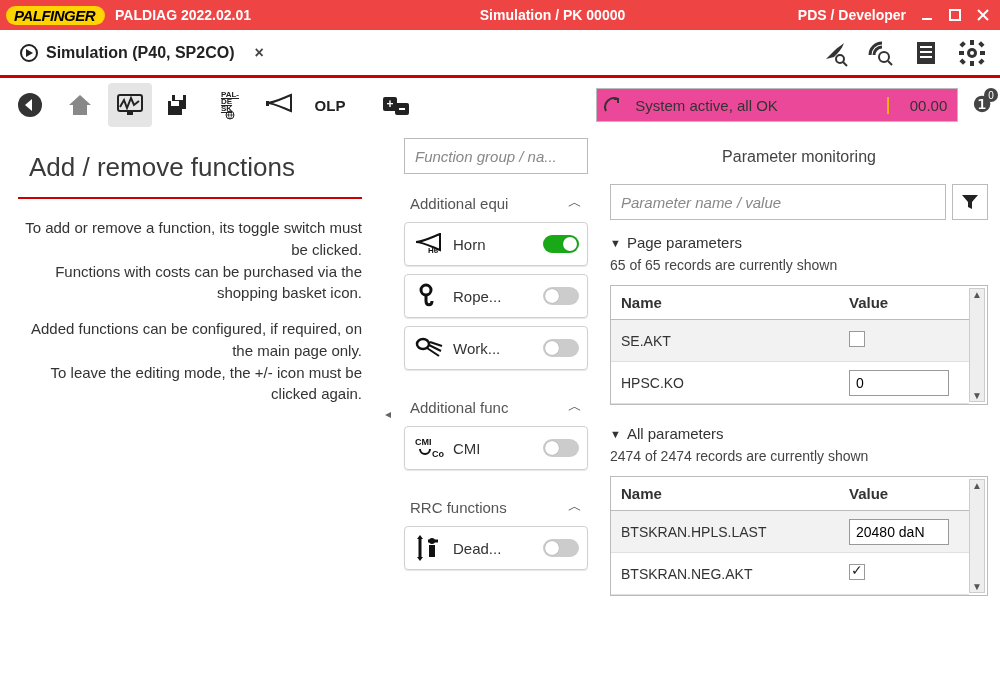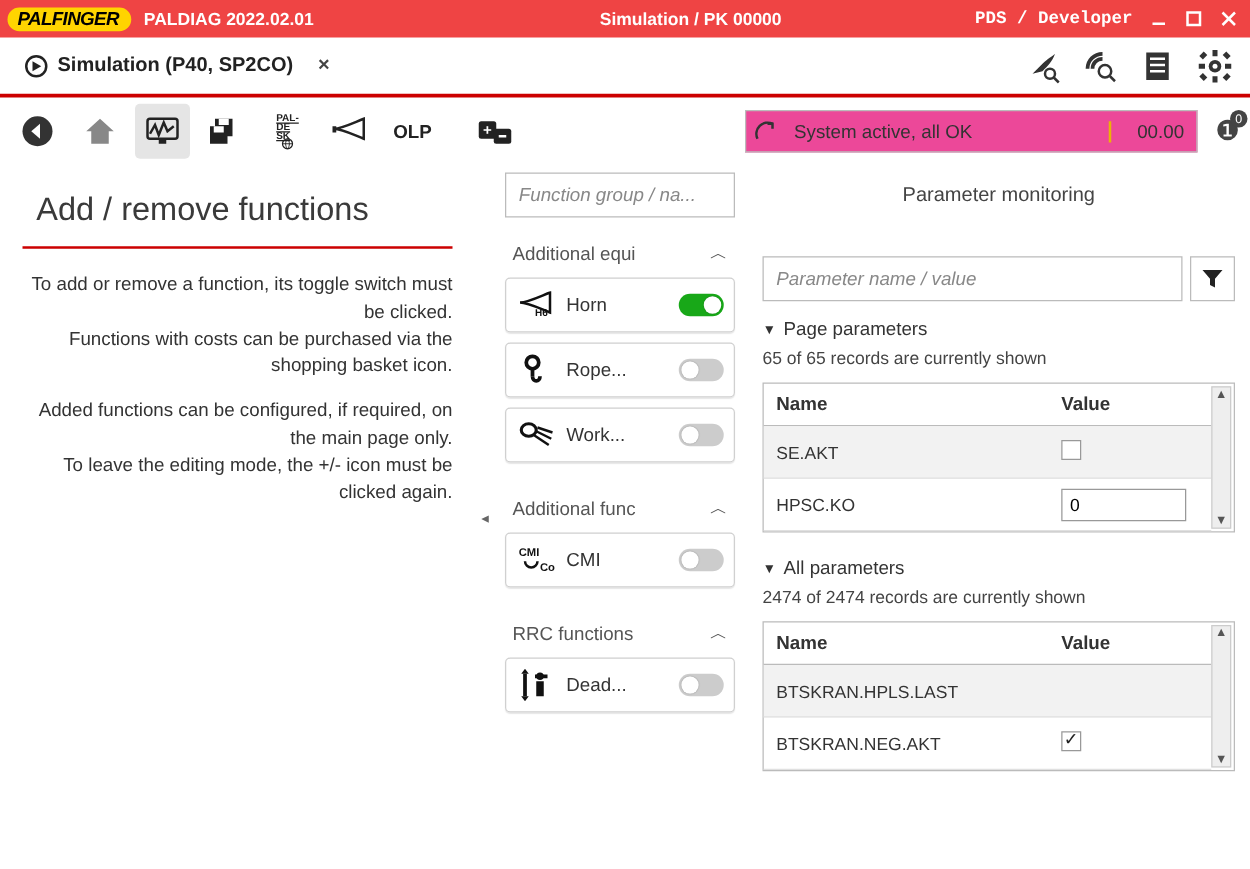--- a/index.html
+++ b/index.html
@@ -32,21 +32,21 @@
     font-weight: 900;
     font-style: italic;
     font-size: 15px;
     padding: 1px 10px 1px 8px;
     border-radius: 12px;
     letter-spacing: -0.5px;
     margin-right: 10px;
   }
   .title-center { flex: 1; text-align: center; }
   .title-left  { flex: 1; text-align: left; }
-  .title-right { flex: 1; text-align: right; padding-right: 4px; display:flex; justify-content:flex-end; align-items:center; gap:14px;font-family:Liberation Mono, monospace;}
+  .title-right { flex: 1; text-align: right; padding-right: 4px; display:flex; justify-content:flex-end; align-items:center; gap:14px;}
   .winbtn { width: 14px; height: 14px; display:inline-block; }
   
   .tabstrip {
     border-bottom: 3px solid #cc0000;
     height: 48px;
     display: flex;
     align-items: center;
     padding: 0 8px;
   }
   .tab {
@@ -116,21 +116,21 @@
   }
   .toggle .knob{
     width:14px;height:14px;border-radius:50%;background:#fff;position:absolute;top:2px;left:2px;
     box-shadow:0 0 1px rgba(0,0,0,.4);
   }
   .toggle.on{ background:#18a818;}
   .toggle.on .knob{ left:20px;}
   
   .pane-right{ flex:1; padding:6px 12px 6px 14px; position:relative;}
   .pm-title{ text-align:center;font-size:16px;color:#444;padding:10px 0 18px;}
-  .filter-row{ display:flex; gap:6px; margin-bottom:14px;margin-top:21px;}
+  .filter-row{ display:flex; gap:6px; margin-bottom:14px;}
   .filter-row .finput{
     flex:1;height:36px;border:1px solid #bbb;padding:0 10px;color:#888;font-style:italic;font-size:15px;
     display:flex;align-items:center;
   }
   .filter-row .fbtn{
     width:36px;height:36px;border:1px solid #bbb;display:flex;align-items:center;justify-content:center;
   }
   .sect-hdr{font-size:15px;color:#333;margin:6px 0 6px; display:flex;align-items:center;gap:6px;}
   .sect-hdr .tri{ font-size:11px;}
   .sect-sub{font-size:14px;color:#444;margin:0 0 12px;}
@@ -456,20 +456,21 @@
     </div>
     <div class="sect-sub">2474 of 2474 records are currently shown</div>
     <div class="tbl" style="padding-right:18px">
       <div class="tbl-head">
         <div class="c1">Name</div>
         <div class="c2">Value</div>
       </div>
       <div id="all-rows">
           <div class="tbl-row alt">
             <div class="c1">BTSKRAN.HPLS.LAST</div>
+            <div class="c2"><input class="val-input" value="20480 daN" style=""></div>
           </div>
           <div class="tbl-row">
             <div class="c1">BTSKRAN.NEG.AKT</div>
             <div class="c2"><span class="cb checked"></span></div>
           </div>
         </div>
       <div class="scrollbar">
         <span class="arr">▲</span>
           <span class="arr">▼</span>
       </div>

